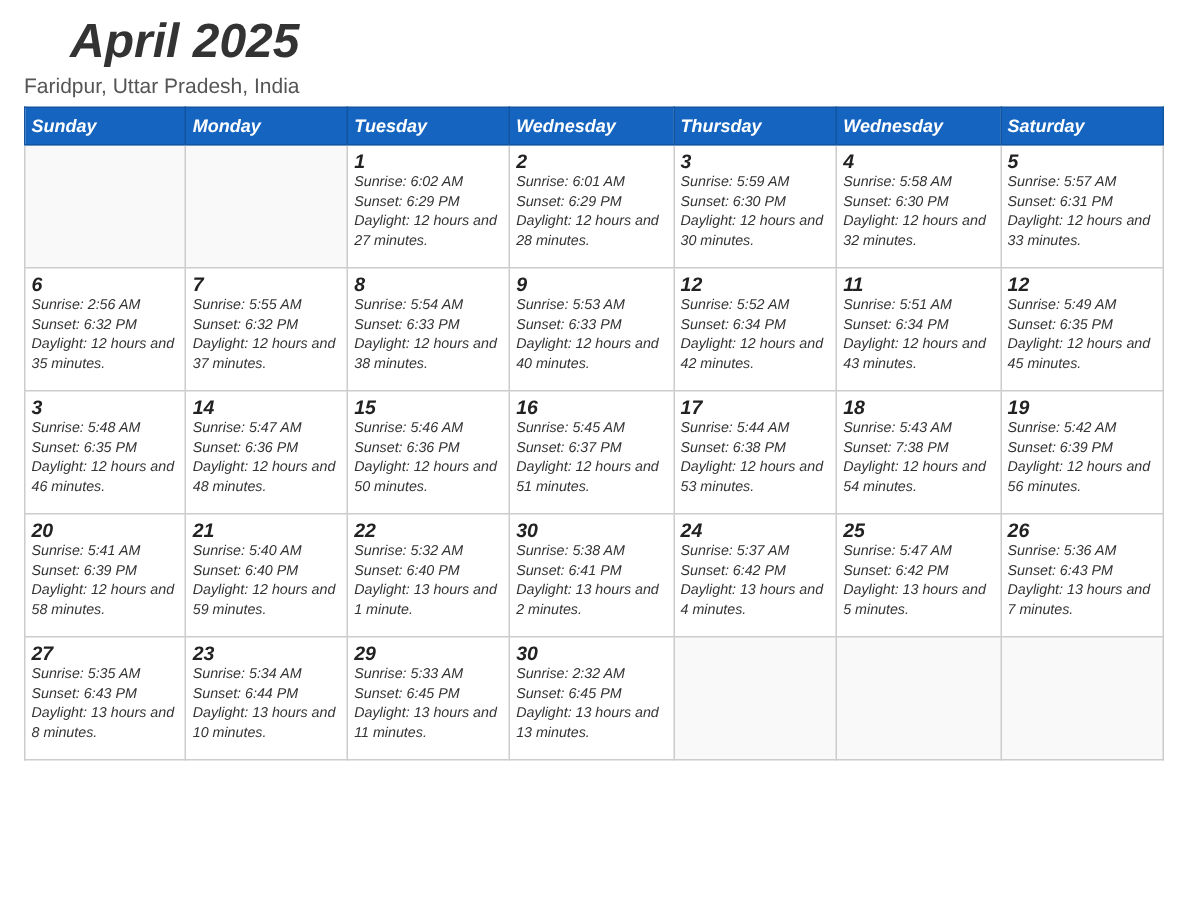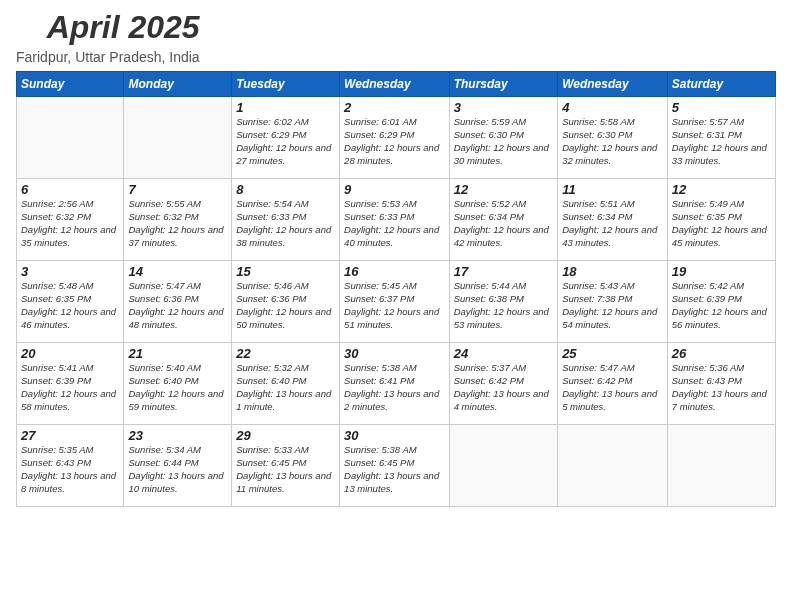--- a/index.html
+++ b/index.html
@@ -300,21 +300,21 @@
 Daylight: 13 hours and 10 minutes.</div>
           </td>
           <td>
             <span class="day-number">29</span>
             <div class="day-info">Sunrise: 5:33 AM
 Sunset: 6:45 PM
 Daylight: 13 hours and 11 minutes.</div>
           </td>
           <td>
             <span class="day-number">30</span>
-            <div class="day-info">Sunrise: 5:38 AM
+            <div class="day-info">Sunrise: 2:32 AM
 Sunset: 6:45 PM
 Daylight: 13 hours and 13 minutes.</div>
           </td>
           <td class="empty"></td>
           <td class="empty"></td>
           <td class="empty"></td>
         </tr>
       </tbody>
   </table>
 </div>

